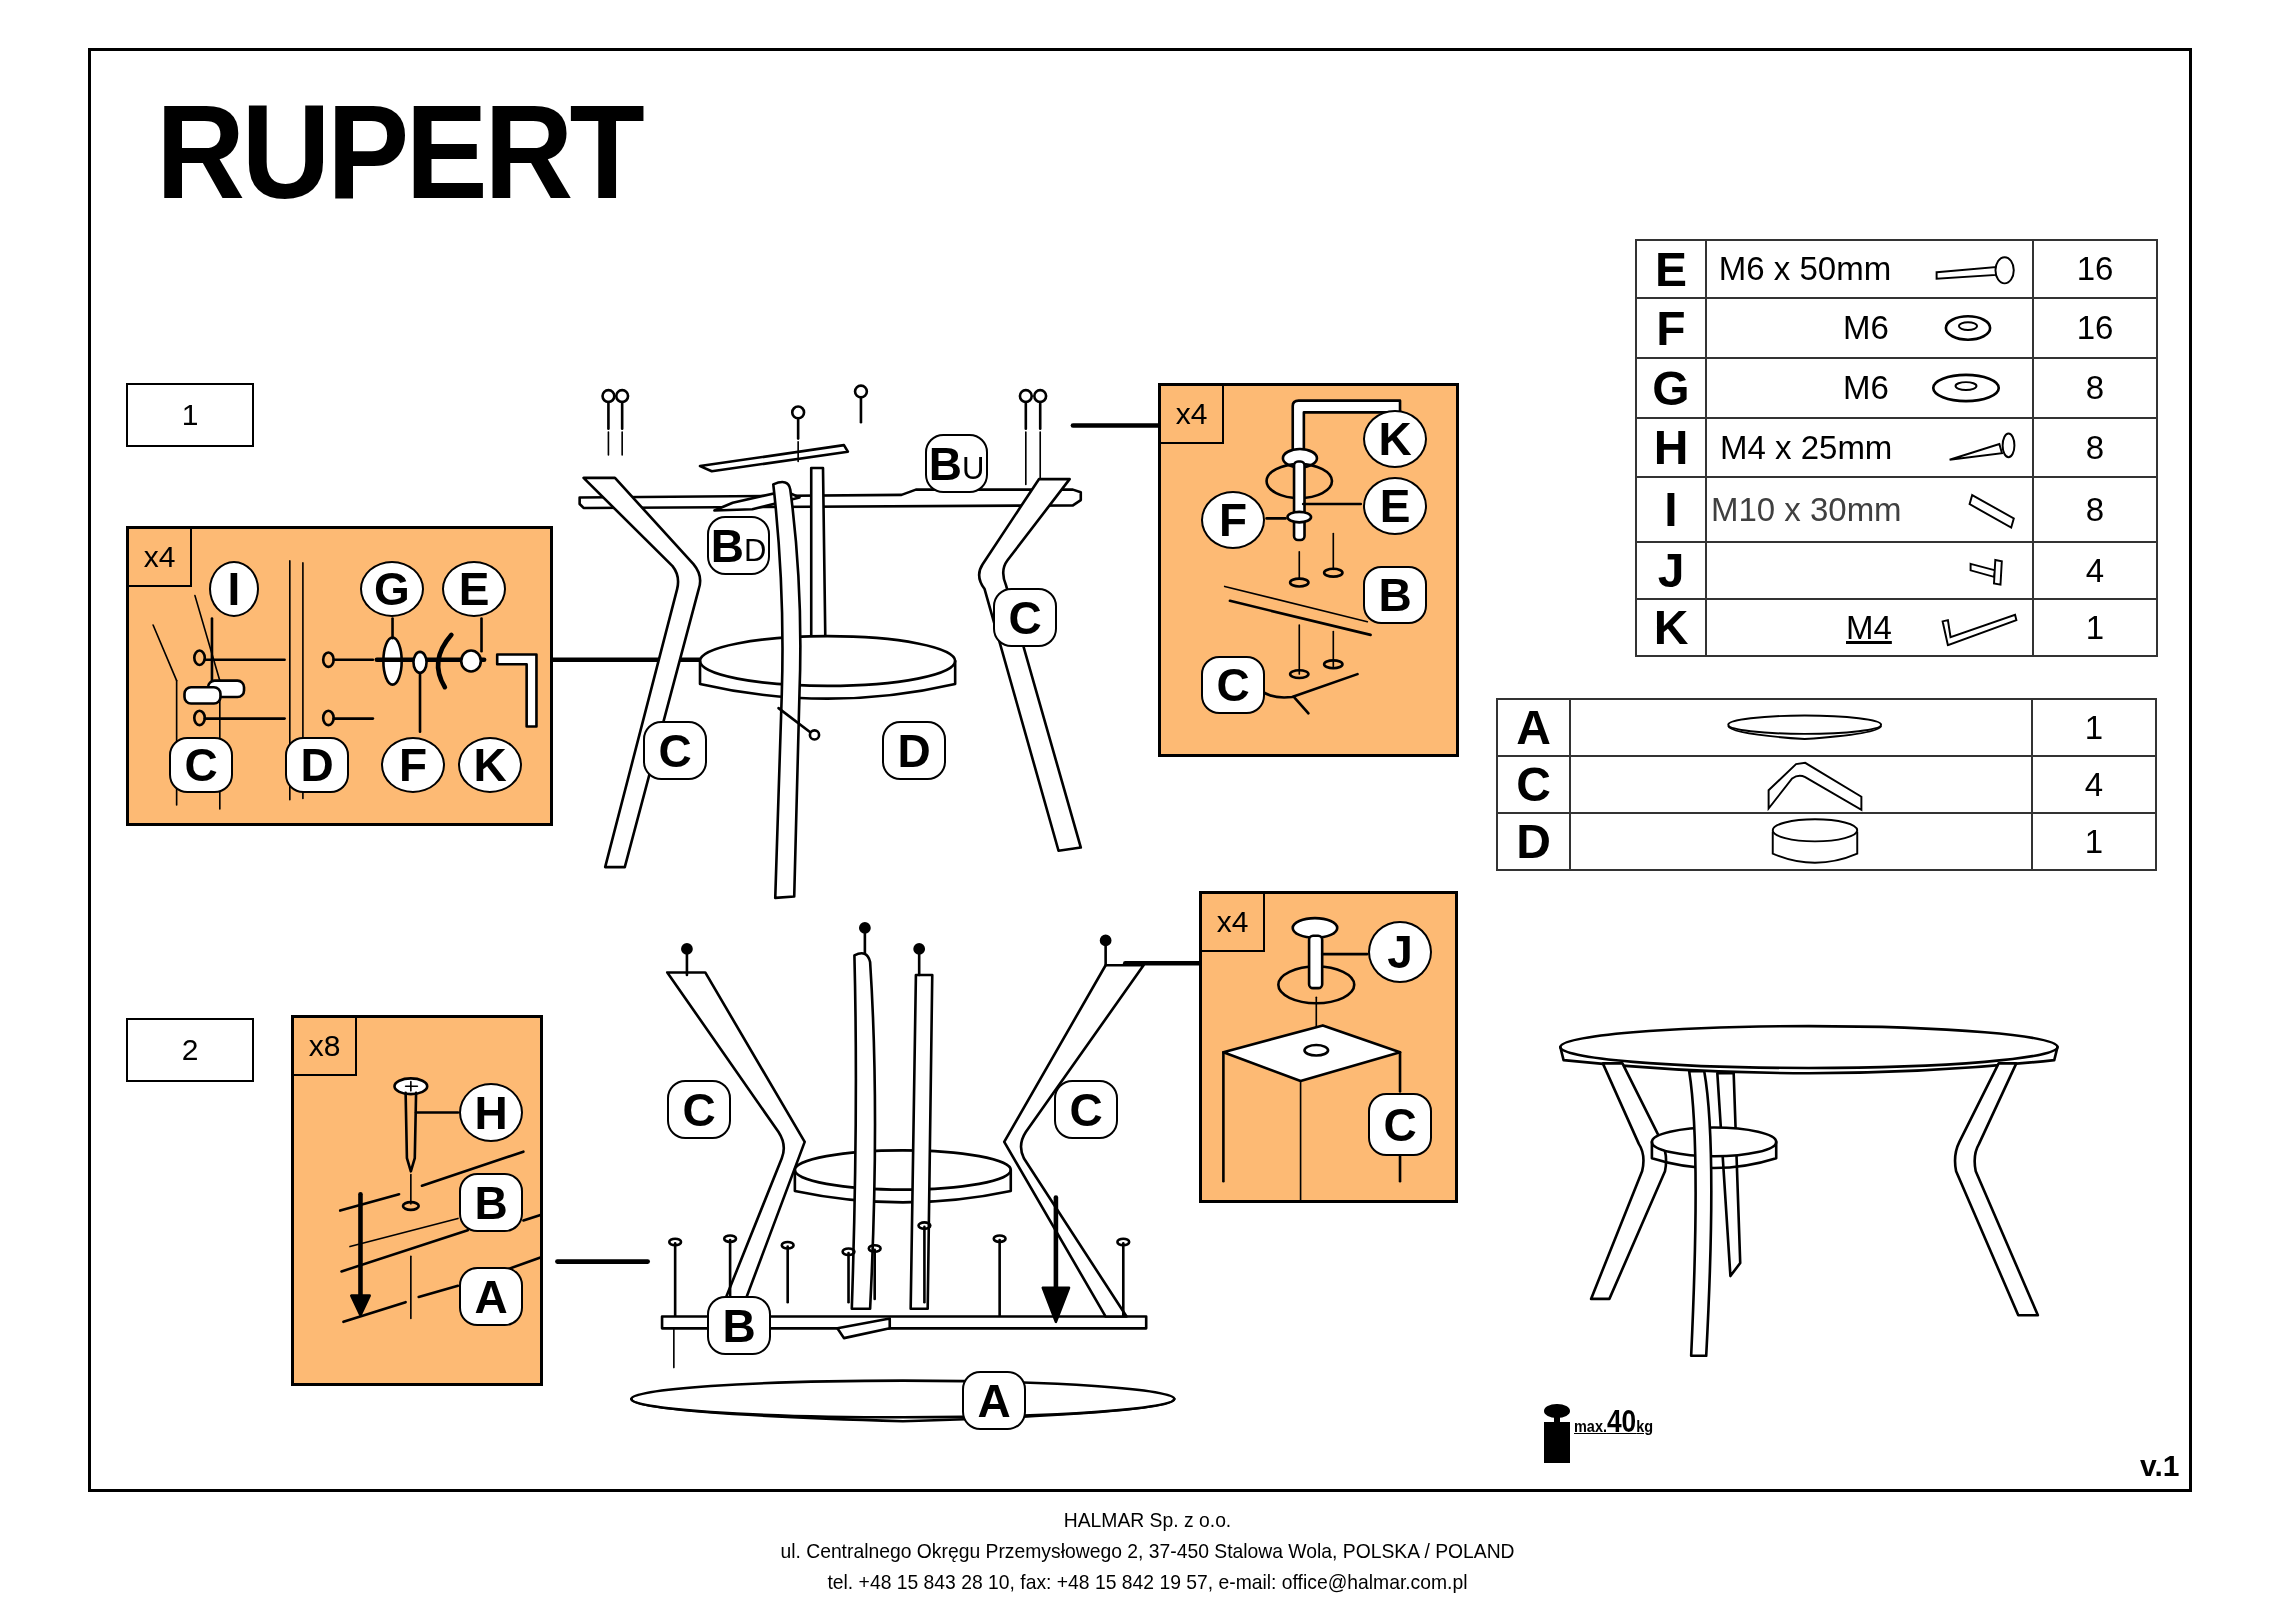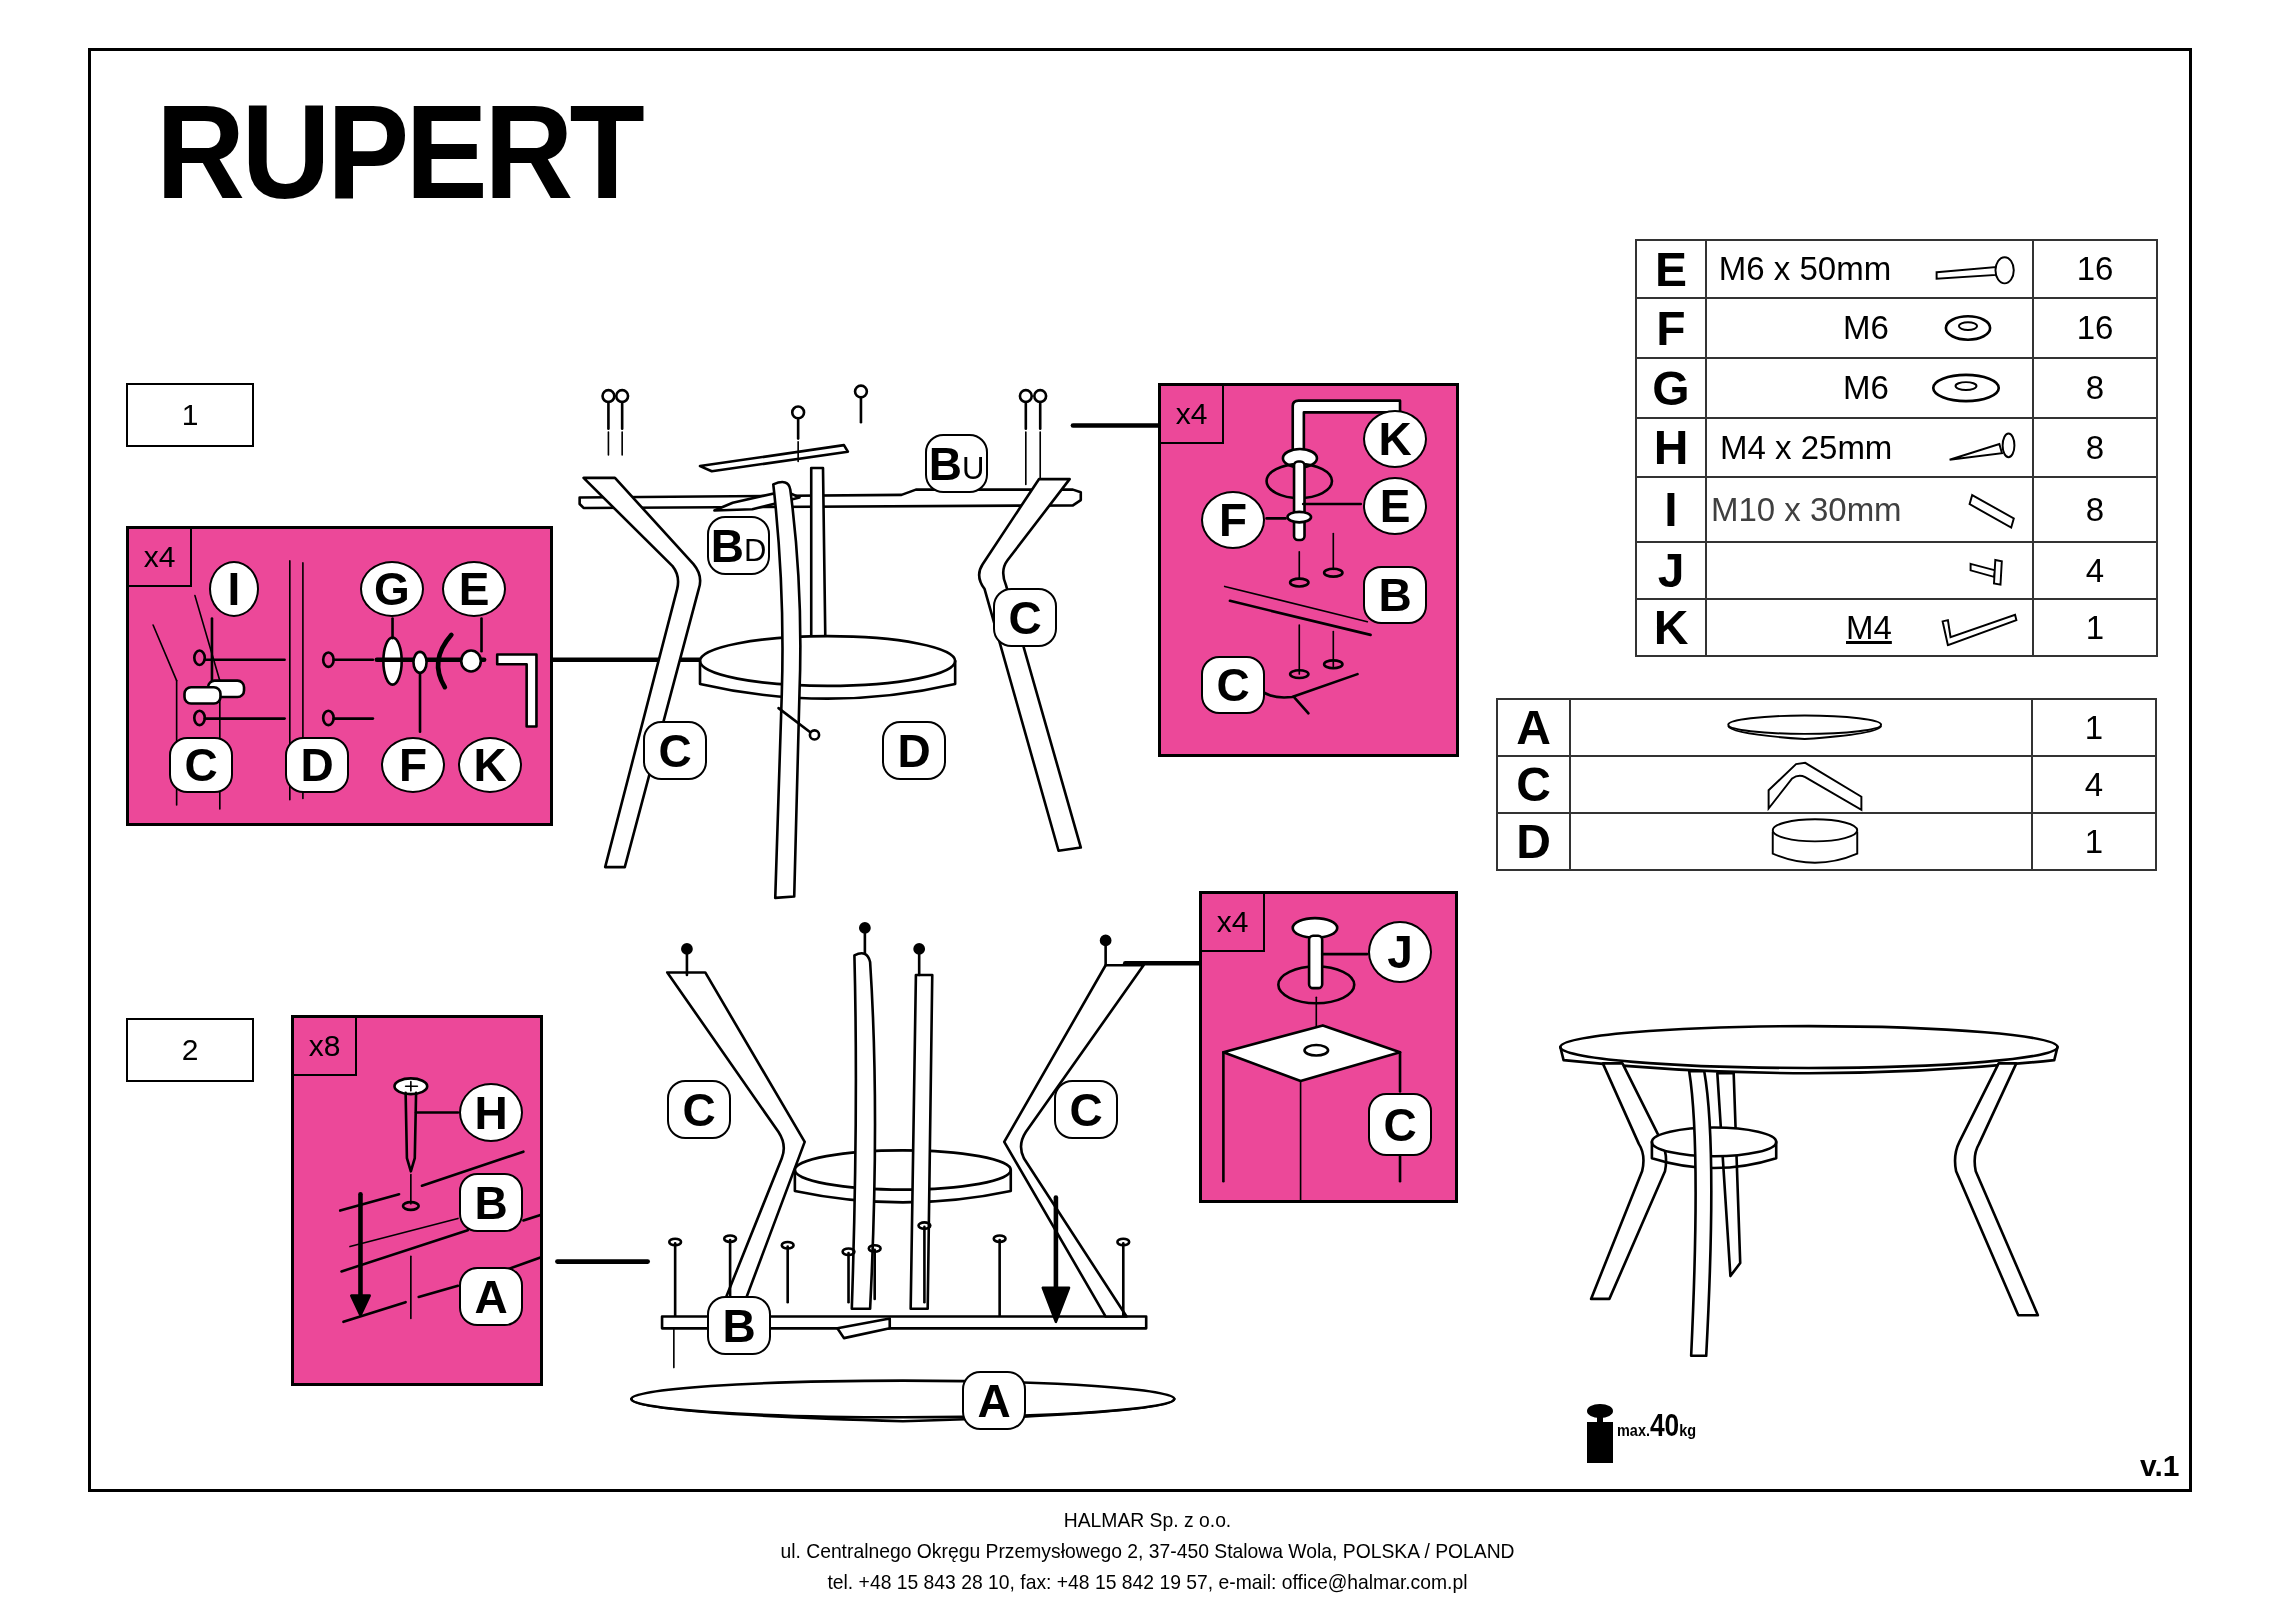--- a/index.html
+++ b/index.html
@@ -1,20 +1,20 @@
 <!DOCTYPE html>
 <html style="font-size:10.5px"><head>
 <meta charset="utf-8">
 <style>
   html, body { margin:0; padding:0; background:#fff; }
   body { width:2295px; height:1623px; position:relative; overflow:hidden; font-family:"Liberation Sans", sans-serif; color:#000; }
   .frame { position:absolute; left:88px; top:48px; width:2104px; height:1444px; border:3.9px solid #000; box-sizing:border-box; }
   .title { position:absolute; left:156px; top:85px; font-size:134px; font-weight:bold; letter-spacing:-3.9px; line-height:1; transform:scaleX(0.92); transform-origin:left top; }
   .step-box { position:absolute; width:128px; height:64px; border:2.6px solid #000; box-sizing:border-box; display:flex; align-items:center; justify-content:center; font-size:30px; }
-  .detail-box { position:absolute; border:3.3px solid #000; box-sizing:border-box; background:#ec4899; }
+  .detail-box { position:absolute; border:3.3px solid #000; box-sizing:border-box; background:#fdba74; }
   .mult { position:absolute; left:0; top:0; width:63px; height:58px; border-right:2px solid #000; border-bottom:2px solid #000; box-sizing:border-box; font-size:30px; display:flex; align-items:center; justify-content:center; }
   .lbl { position:absolute; border:2.3px solid #000; background:#fff; box-sizing:border-box; display:flex; align-items:center; justify-content:center; font-weight:bold; font-size:46px; }
   .lbl.circle { border-radius:50%; }
   .lbl.round { border-radius:18.3px; }
   .lbl small { font-weight:normal; font-size:31px; margin-top:11.8px; }
   svg.draw { position:absolute; left:0; top:0; width:2295px; height:1623px; pointer-events:none; }
   svg.draw * { fill:none; stroke:#000; stroke-width:4; stroke-linejoin:round; stroke-linecap:round; }
   svg.draw .thin { stroke-width:2.5; }
   svg.draw .bold { stroke-width:7; }
   svg.draw .fill { fill:#000; }
@@ -22,21 +22,21 @@
 
   table.parts { position:absolute; border-collapse:collapse; background:#fff; }
   table.parts td { border:2px solid #333; padding:0; }
   table.parts td.letter { font-weight:bold; font-size:48px; text-align:center; }
   table.parts td.letter small { font-weight:normal; font-size:33px; }
   table.parts td.spec { font-size:33px; position:relative; }
   table.parts td.qty { font-size:33px; text-align:center; }
   .spec-text { position:absolute; top:50%; transform:translateY(-50%); white-space:nowrap; }
   .spec-icon { position:absolute; top:50%; transform:translateY(-50%); }
 
-  .weight { position:absolute; left:1587px; top:1404px; display:flex; align-items:center; }
+  .weight { position:absolute; left:1544px; top:1404px; display:flex; align-items:flex-start;text-decoration:underline; }
   .weight-icon { width:26px; height:59px; position:relative; }
   .weight-icon .knob { position:absolute; left:0; top:0; width:26px; height:14.4px; background:#000; border-radius:50%; }
   .weight-icon .neck { position:absolute; left:9.8px; top:11.8px; width:6.5px; height:7.9px; background:#000; }
   .weight-icon .body { position:absolute; left:0; top:18.3px; width:26px; height:41px; background:#000; }
   .weight-text { margin-left:3.9px; margin-bottom:14.4px; font-weight:bold; font-size:17px; transform:scaleX(0.85); transform-origin:left bottom; }
   .weight-text .big { font-size:31px; }
   .version { position:absolute; left:2140px; top:1449px; font-size:30px; font-weight:bold; }
   .footer { position:absolute; left:0; width:2295px; text-align:center; font-size:21px; line-height:31px; top:1504px; transform:scaleX(0.92); }
 </style>
 </head>

